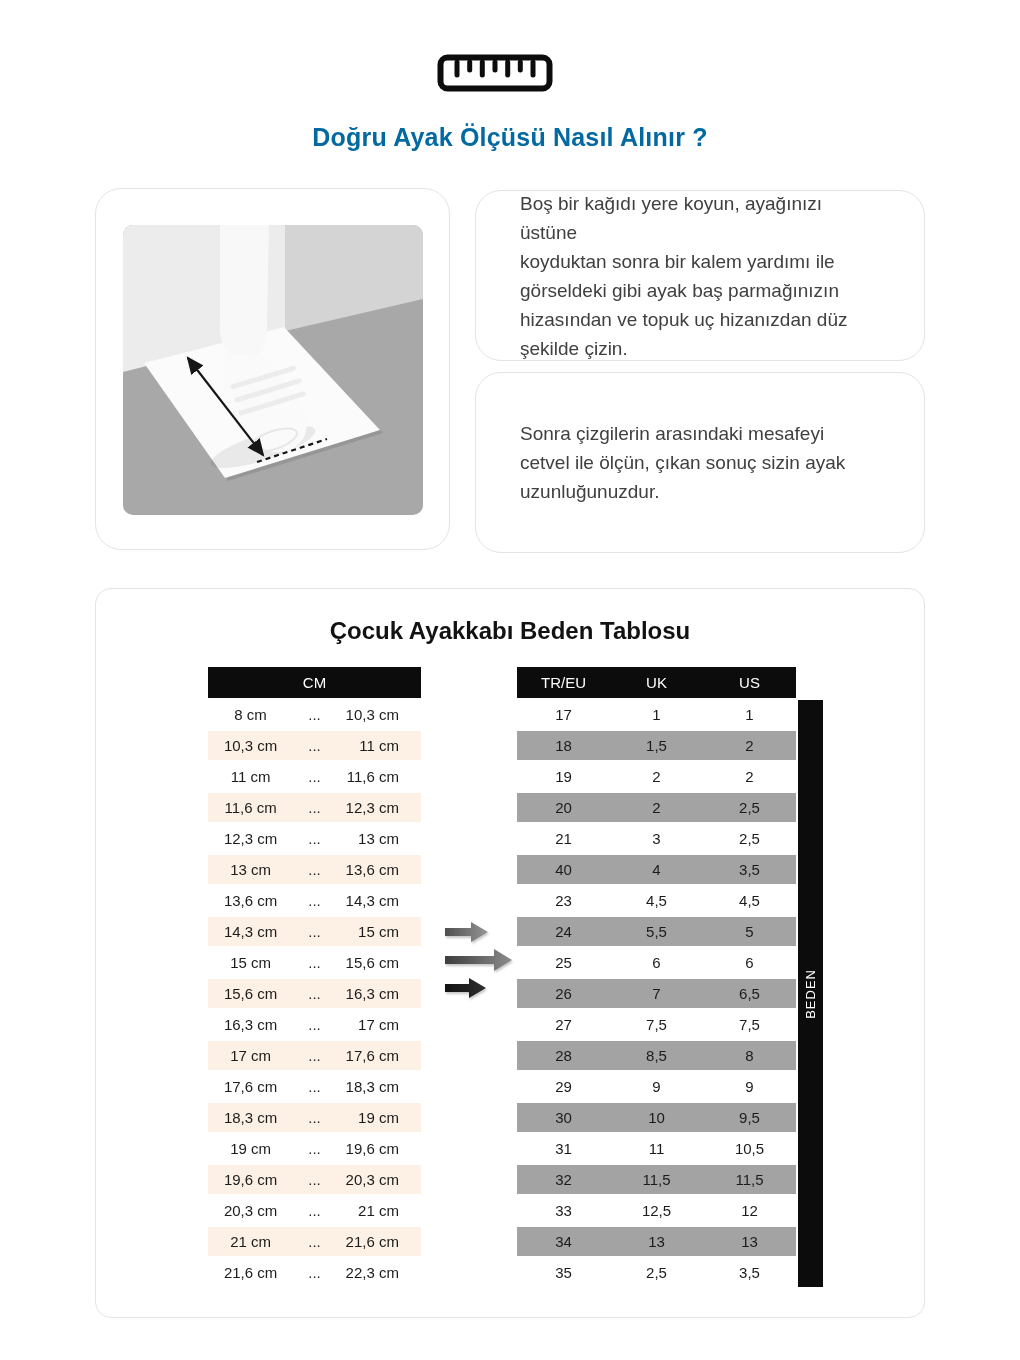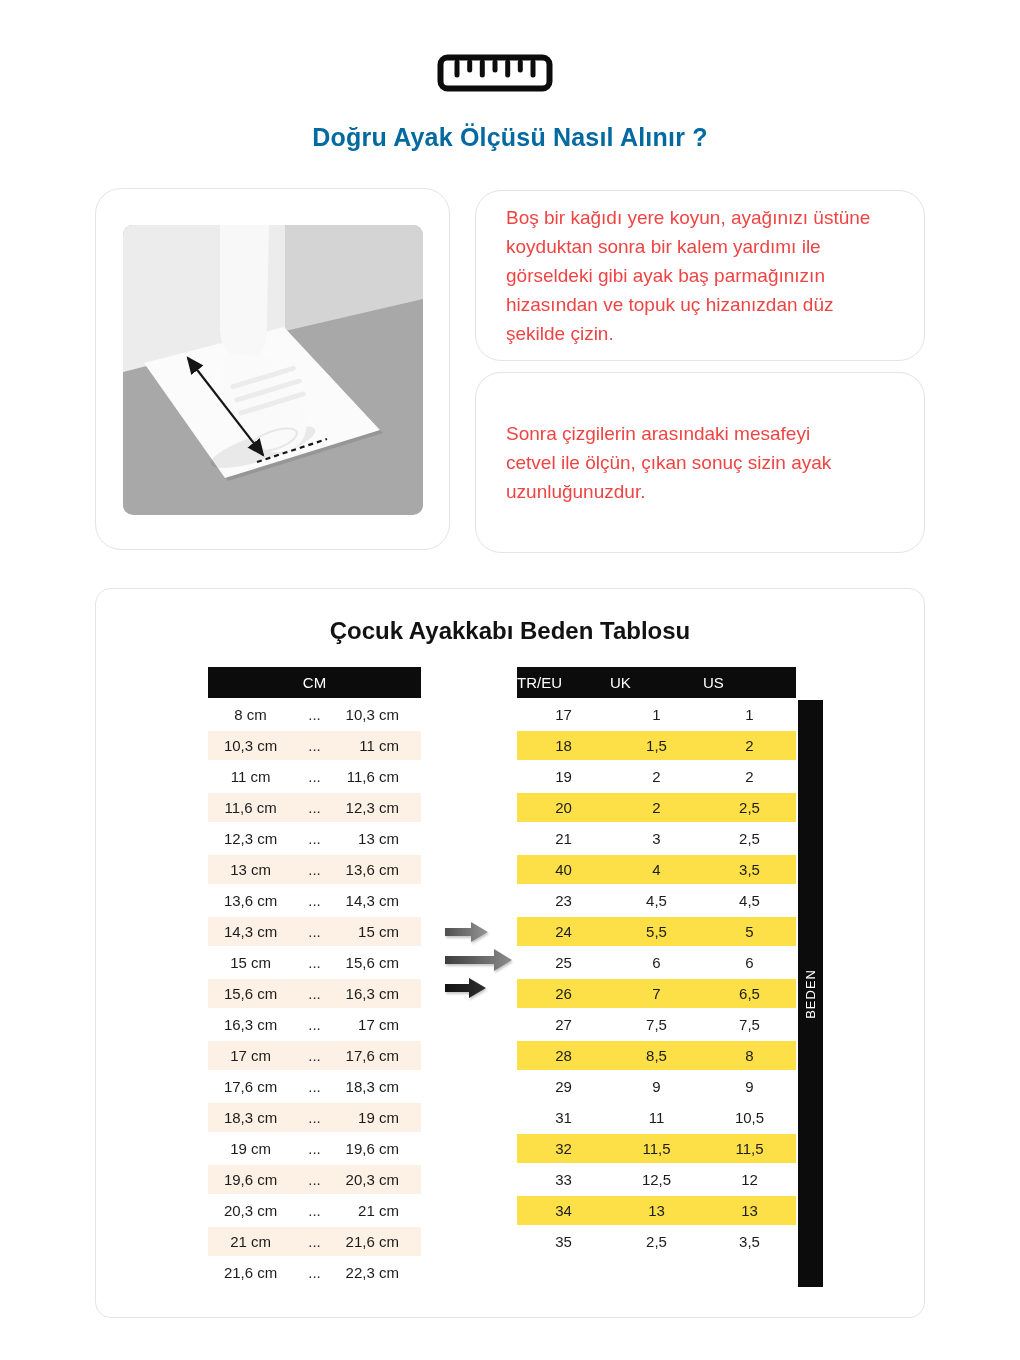--- a/index.html
+++ b/index.html
@@ -13,42 +13,42 @@
 
   
   .photo-card{position:absolute;left:95px;top:188px;width:355px;height:362px;
               border:1px solid #e4e4e4;border-radius:26px;box-sizing:border-box;background:#fff;}
   .photo{position:absolute;left:27px;top:36px;width:300px;height:290px;border-radius:10px;overflow:hidden;}
 
   .info-box{position:absolute;left:475px;width:450px;border:1px solid #e4e4e4;border-radius:26px;
             box-sizing:border-box;background:#fff;display:flex;align-items:center;}
   .box1{top:190px;height:171px;}
   .box2{top:372px;height:181px;}
-  .info-box p{margin:2px;padding:0 28px;font-size:19px;line-height:29px;color:#ef4444;white-space:pre-line;}
+  .info-box p{margin:16px;padding:0 28px;font-size:19px;line-height:29px;color:#404040;white-space:pre-line;}
 
   
   .chart-card{position:absolute;left:95px;top:588px;width:830px;height:730px;
               border:1px solid #e4e4e4;border-radius:16px;box-sizing:border-box;background:#fff;}
   .chart-title{position:absolute;top:28px;left:0;width:100%;margin:0;text-align:center;
                font-size:24px;font-weight:bold;color:#121212;}
 
   .tbl-header{height:31px;margin-bottom:2px;background:#0c0c0c;color:#fff;font-size:15px;
               display:flex;align-items:center;justify-content:center;}
   .cm-table{position:absolute;left:112px;top:78px;width:213px;}
   .cm-row{height:29px;margin-bottom:2px;display:flex;align-items:center;font-size:15px;background:#fff;}
   .cm-row.alt{background:#fdf0e4;}
   .cm-row .c1{width:40%;text-align:center;}
   .cm-row .sep{width:20%;text-align:center;color:#2a2a2a;}
   .cm-row .c2{width:40%;text-align:right;padding-right:22px;box-sizing:border-box;}
 
   .size-table{position:absolute;left:421px;top:78px;width:279px;}
-  .size-table .tbl-header span{flex:1;text-align:left;}
+  .size-table .tbl-header span{flex:1;text-align:center;}
   .sz-row{height:29px;margin-bottom:2px;display:flex;gap:0;font-size:15px;}
   .sz-row span{flex:1;display:flex;align-items:center;justify-content:center;background:#fff;}
-  .sz-row.alt span{background:#fde047;text-align:right;}
+  .sz-row.alt span{background:#a3a3a3;text-align:right;}
 
   .arrows{position:absolute;left:345px;top:331px;filter:drop-shadow(1px 2px 1px rgba(0,0,0,.22));}
 
   .beden-bar{position:absolute;left:702px;top:111px;width:25px;height:587px;background:#0c0c0c;
              display:flex;align-items:center;justify-content:center;}
   .beden-bar span{color:#fff;font-size:13px;letter-spacing:1px;
                   writing-mode:vertical-rl;transform:rotate(180deg);}
 </style>
 </head>
 <body>
@@ -300,20 +300,25 @@
           <div class="sz-row alt">
             <span>28</span>
             <span>8,5</span>
             <span>8</span>
           </div>
           <div class="sz-row">
             <span>29</span>
             <span>9</span>
             <span>9</span>
           </div>
+          <div class="sz-row alt">
+            <span>30</span>
+            <span>10</span>
+            <span>9,5</span>
+          </div>
           <div class="sz-row">
             <span>31</span>
             <span>11</span>
             <span>10,5</span>
           </div>
           <div class="sz-row alt">
             <span>32</span>
             <span>11,5</span>
             <span>11,5</span>
           </div>

